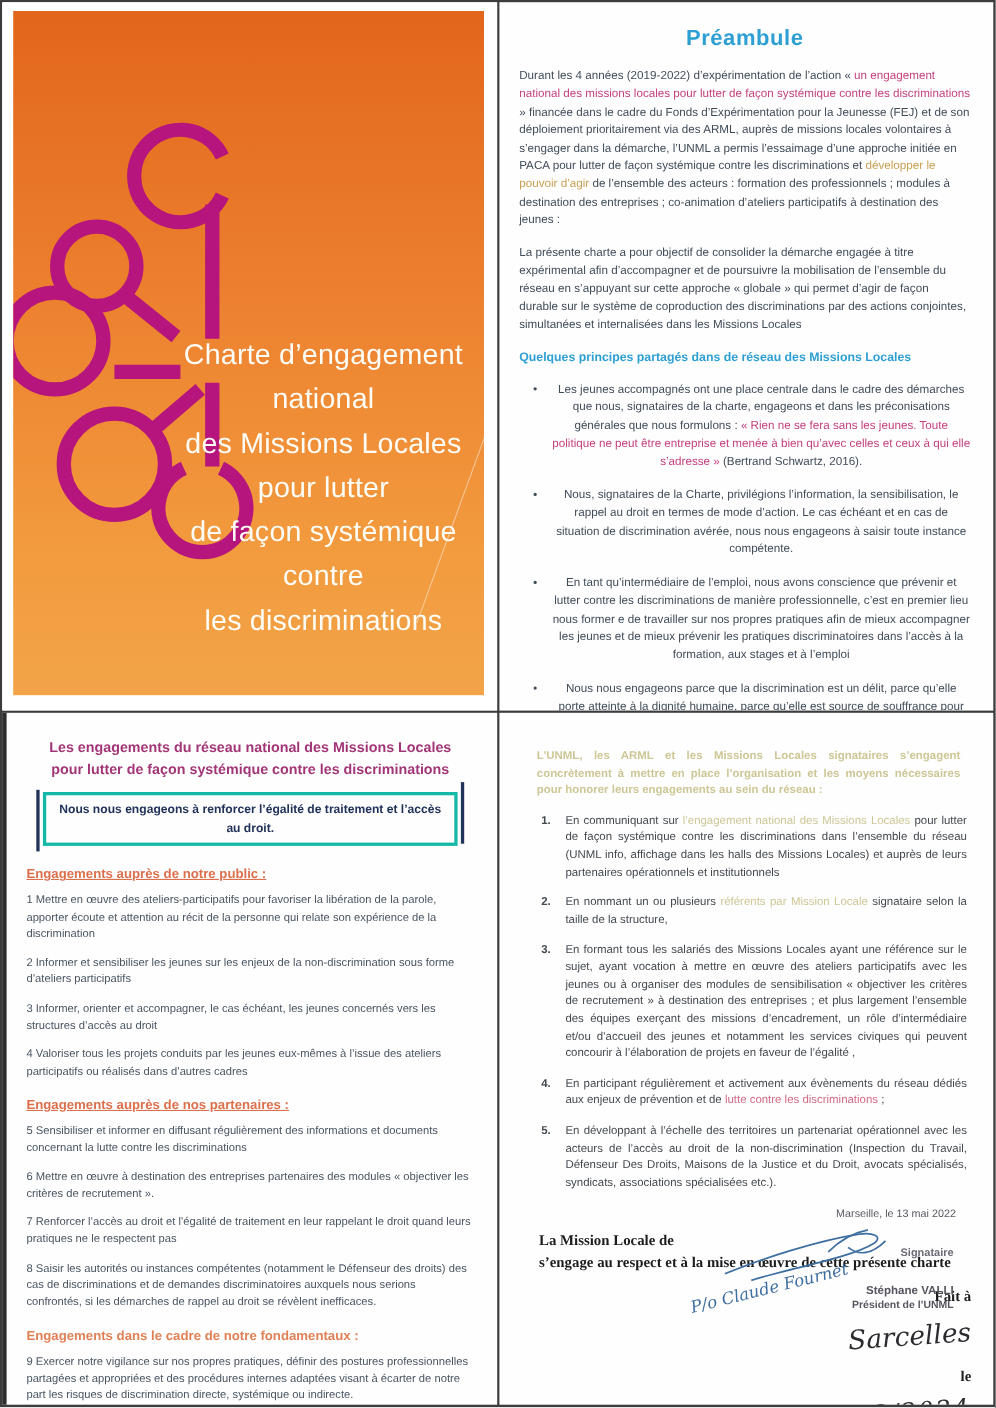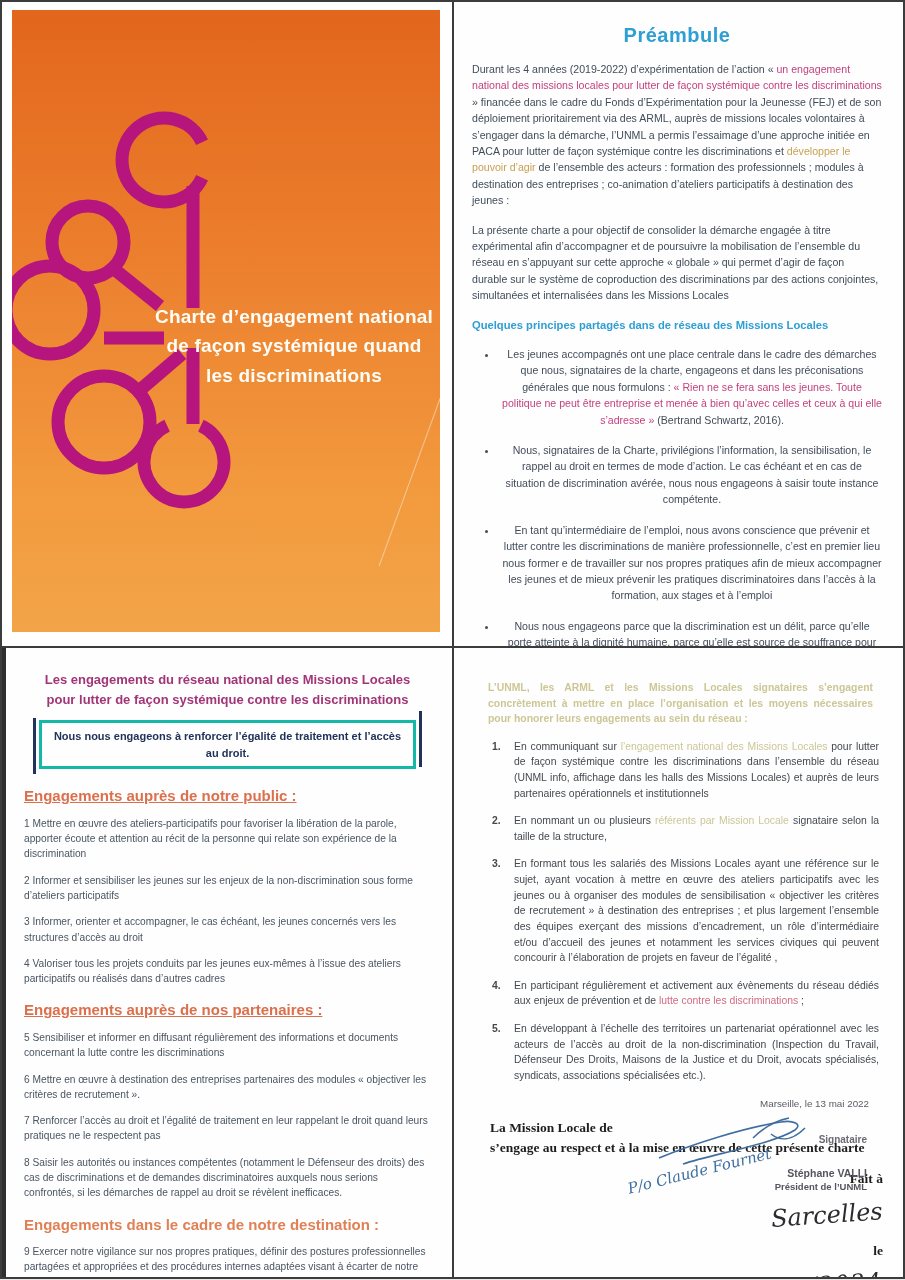--- a/index.html
+++ b/index.html
@@ -6,21 +6,21 @@
   .canvas{position:relative;width:901px;height:1275px;border:2px solid #3c3c3c;background:#3c3c3c;
           display:grid;grid-template-columns:450px 449px;grid-template-rows:644px 629px;gap:2px;
           font-family:"Liberation Sans", sans-serif;}
   .sheet{background:#fefefe;position:relative;overflow:hidden;}
 
   
   .cover-wrap{position:absolute;inset:0;background:#fff;padding:8px 12px 14px 10px;}
   .cover{position:relative;width:428px;height:622px;background:linear-gradient(180deg,#e2661c 0%,#ec7f2e 40%,#f29a3e 78%,#f3a448 100%);overflow:hidden;}
   .cover svg{position:absolute;left:0;top:0;}
   .cover-title{position:absolute;left:136px;top:292px;width:292px;text-align:center;
-               color:#fdfdf8;font-weight:bold;font-size:19px;line-height:1.55;letter-spacing:.2px;}
+               color:#fdfdf8;font-weight:normal;font-size:26px;line-height:1.55;letter-spacing:.2px;}
   .crease{position:absolute;right:28px;bottom:60px;width:1px;height:190px;background:rgba(255,255,255,.45);transform:rotate(20deg);}
 
   
   .pagepad{padding:14px 21px 10px 18px;box-sizing:border-box;display:flex;flex-direction:column;}
   .magenta{color:#c33f7e;}
   .gold{color:#c9a052;}
   .fadedol{color:rgba(178,168,92,.65);}
   .pinktxt{color:#d06a85;}
 
   
@@ -31,21 +31,21 @@
   #q-tr ul{margin:2px 0 0;padding-left:26px;text-align:center;}
   #q-tr li{margin-bottom:14px;padding-left:4px;}
 
   
   #q-bl{color:#4a5561;font-size:10.2px;line-height:1.5;border-left:4px solid #2e2e2e;padding-left:18px;}
   #q-bl .mag-heading{margin:8px 8px 10px;text-align:center;color:#a23577;font-weight:bold;font-size:13px;line-height:1.55;}
   .pledge-box{position:relative;margin:0 auto 14px;width:86%;border:3px solid #14b8a6;padding:5px 10px;
               text-align:center;font-weight:bold;font-size:11px;color:#22335a;}
   .pledge-box::before{content:"";position:absolute;left:-9px;top:-5px;width:3px;height:130%;background:#22335a;}
   .pledge-box::after{content:"";position:absolute;right:-9px;top:-12px;width:3px;height:130%;background:#22335a;}
-  .orange-h{color:#dc6f4c;font-weight:bold;font-size:15px;margin:2px 0 8px;text-decoration:underline;}
+  .orange-h{color:#dc6f4c;font-weight:bold;font-size:12px;margin:2px 0 8px;text-decoration:underline;}
   .orange-h.nound{color:#e08055;text-decoration:none;}
   #q-bl p.item{margin:0 0 11px;}
 
   
   #q-br{color:#43494f;font-size:10.4px;line-height:1.5;padding:26px 20px 6px 24px;}
   #q-br .intro{margin:6px 10px 12px;text-align:justify;font-weight:bold;}
   #q-br ol{list-style:none;margin:0;padding:0 4px 0 14px;}
   #q-br ol li{display:flex;margin-bottom:12px;}
   #q-br .num{flex:0 0 22px;font-weight:bold;}
   #q-br .t{flex:1;text-align:justify;}
@@ -89,21 +89,22 @@
             <circle cx="38" cy="300" r="44"></circle>
             <line x1="92" y1="328" x2="152" y2="328"></line>
             <circle cx="92" cy="412" r="46"></circle>
             <line x1="128" y1="380" x2="170" y2="344"></line>
             <line x1="181" y1="338" x2="181" y2="414"></line>
             <path d="M 155.1 415.7 A 40 40 0 1 0 188.9 415.7"></path>
           </g>
         </svg>
         <div class="cover-title">
           <div>Charte d’engagement national</div>
-          <div>de façon systémique quand</div>
+          <div>des Missions Locales pour lutter</div>
+          <div>de façon systémique contre</div>
           <div>les discriminations</div>
         </div>
         <div class="crease"></div>
       </div>
     </div>
   </div>
 
   <div class="sheet pagepad" id="q-tr">
     <h1>Préambule</h1>
     <p><span>Durant les 4 années (2019-2022) d’expérimentation de l’action « </span><span class="magenta">un engagement national des missions locales pour lutter de façon systémique contre les discriminations</span><span> » financée dans le cadre du Fonds d’Expérimentation pour la Jeunesse (FEJ) et de son déploiement  prioritairement via des ARML, auprès de missions locales volontaires à s’engager dans la démarche, l’UNML a permis l’essaimage d’une approche initiée en PACA pour lutter de façon systémique contre les discriminations et </span><span class="gold">développer le pouvoir d’agir</span><span> de l’ensemble des acteurs : formation des professionnels ; modules à destination des entreprises ; co-animation d’ateliers participatifs à destination des jeunes :</span></p>
@@ -127,21 +128,21 @@
     <p class="item">2 Informer et sensibiliser les jeunes sur les enjeux de la non-discrimination sous forme d’ateliers participatifs</p>
     <p class="item">3 Informer, orienter et accompagner, le cas échéant, les jeunes concernés vers les structures d’accès au droit</p>
     <p class="item">4 Valoriser tous les projets conduits par les jeunes eux-mêmes à l’issue des ateliers participatifs ou réalisés dans d’autres cadres</p>
 
     <div class="orange-h">Engagements auprès de nos partenaires :</div>
     <p class="item">5 Sensibiliser et informer en diffusant régulièrement des informations et documents concernant la lutte contre les discriminations</p>
     <p class="item">6 Mettre en œuvre à destination des entreprises partenaires des modules « objectiver les critères de recrutement ».</p>
     <p class="item">7 Renforcer l’accès au droit et l’égalité de traitement en leur rappelant le droit quand leurs pratiques ne le respectent pas</p>
     <p class="item">8 Saisir les autorités ou instances compétentes (notamment le Défenseur des droits) des cas de discriminations et de demandes discriminatoires auxquels nous serions confrontés, si les démarches de rappel au droit se révèlent inefficaces.</p>
 
-    <div class="orange-h nound">Engagements dans le cadre de notre destination :</div>
+    <div class="orange-h nound">Engagements dans le cadre de notre fondamentaux :</div>
     <p class="item">9 Exercer notre vigilance sur nos propres pratiques, définir des postures professionnelles partagées et appropriées et des procédures internes adaptées visant à écarter de notre part les risques de discrimination directe, systémique ou indirecte.</p>
 
   </div>
 
   <div class="sheet pagepad" id="q-br">
     <p class="intro fadedol">L’UNML, les ARML et les Missions Locales signataires s’engagent concrètement à mettre en place l’organisation et les moyens nécessaires pour honorer leurs engagements au sein du réseau :</p>
     <ol>
       <li>
           <span class="num">1.</span>
           <span class="t"><span>En communiquant sur </span><span class="fadedol">l’engagement national des Missions Locales</span><span> pour lutter de façon systémique contre les discriminations dans l’ensemble du réseau (UNML info, affichage dans les halls des Missions Locales) et auprès de leurs partenaires opérationnels et institutionnels</span></span>

